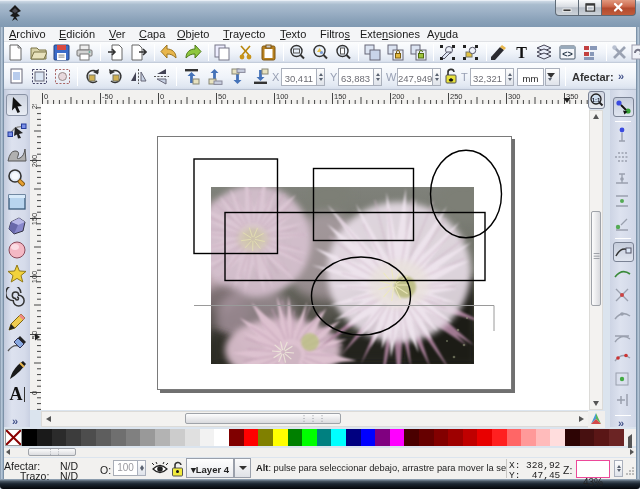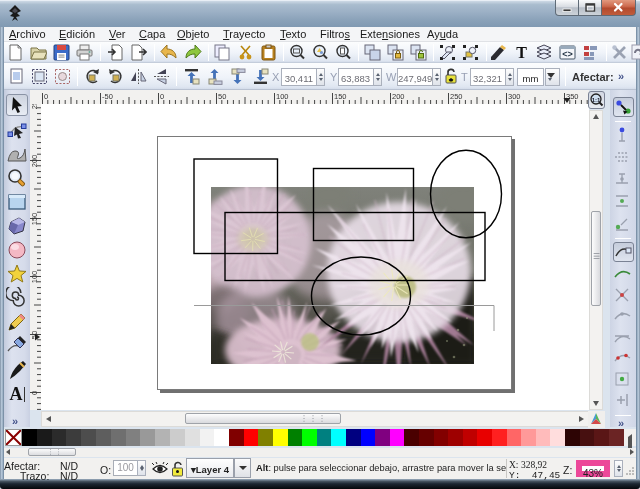--- a/index.html
+++ b/index.html
@@ -62,21 +62,21 @@
 #palette{left:4px;top:429px;width:632px;height:17px;background:#f1f0ee}
 #palette div{position:absolute;top:0;height:17px}
 #palscroll{left:4px;top:448px;width:632px;height:9px;background:#f1f0ee}
 #palthumb{position:absolute;left:24px;top:0px;width:48px;height:8px;background:linear-gradient(180deg,#fbfbfb,#dcdde0);border:1px solid #9fa3a9;border-radius:2px}
 #statusbar{left:4px;top:458px;width:632px;height:21px;background:#f2f1ef;font-size:10.5px;color:#1c1c1c;white-space:nowrap}
 #statusbar .r1{top:2px}#statusbar .r2{top:12px}
 .sb{position:absolute}
 #opabox{left:109px;top:2px;width:25px;height:16px;background:#fff;border:1px solid #a8adb6;color:#9a9aa0;font-size:10px;text-align:center;padding-top:1px}
 #laybtn{left:182px;top:0px;width:48px;height:20px;background:linear-gradient(180deg,#fff,#e8eaee);border:1px solid #9aa0ab;font-size:9.5px;font-weight:bold;color:#222;padding:5px 0 0 4px;white-space:nowrap}
 #laydrop{left:230px;top:0px;width:17px;height:20px;background:linear-gradient(180deg,#fbfbfc,#dfe2e7);border:1px solid #9aa0ab}
-#zoombox{left:572px;top:2px;width:34px;height:17px;background:#fff;border:6px solid #ec4899;font-size:10px;color:#222;text-align:center;padding-top:2px}
+#zoombox{left:572px;top:2px;width:34px;height:17px;background:#fff;border:1px solid #ec4899;font-size:10px;color:#222;text-align:center;padding-top:16px}
 </style></head>
 <body>
 <div id="win">
 <div class="abs" id="titlebar"></div>
 <svg class="abs" id="title-ico" width="16" height="17" viewBox="0 0 16 17">
       <path d="M8,0 L14,6 L10,8 L13,11 L9,12 L11,16 L8,14 L5,16 L7,12 L3,11 L6,8 L2,6 Z" fill="#1a1a1a"></path>
       <path d="M8,3 L11,6 L8,8 L5,6 Z" fill="#4a4a52"></path>
     </svg>
 <div class="abs wbtn" id="btn-min"><svg width="22" height="15">
         <rect x="7" y="9" width="8" height="2.6" fill="#3a3a3a" stroke="#f8f8f8" stroke-width="0.8"></rect>
@@ -930,21 +930,21 @@
         <rect x="1.5" y="7" width="10" height="8" rx="1" fill="#f0ea3c" stroke="#555"></rect>
         <path d="M4,7 v-2 a3,3 0 0 1 6,-1" fill="none" stroke="#333" stroke-width="1.5"></path>
         <circle cx="6.5" cy="10.5" r="1.5" fill="#111"></circle>
       </svg>
 <div class="sb" id="laybtn">▾Layer 4</div>
 <div class="sb" id="laydrop">
         <div class="sarrow" style="left:4px;top:7px;border-top:5px solid #333;border-bottom:none;border-width:4px"></div>
       </div>
 <div class="sb r1" style="left:252px;top:5px;width:250px;overflow:hidden;font-size:9.3px"><b>Alt</b>: pulse para seleccionar debajo, arrastre para mover la selección</div>
 <div class="sb" style="left:502px;top:1px;width:1px;height:19px;background:#c8c7c4"></div>
-<div class="sb r1" style="left:505px;font-family:Liberation Serif, serif;font-size:9.5px">X: 328,92</div>
+<div class="sb r1" style="left:505px;font-family:Liberation Mono, monospace;font-size:9.5px">X: 328,92</div>
 <div class="sb r2" style="left:505px;font-family:'Liberation Mono',monospace;font-size:9.5px">Y:&nbsp;&nbsp;47,45</div>
 <div class="sb" style="left:559px;top:6px">Z:</div>
 <div class="sb" id="zoombox">43%</div>
 <div class="spin sb" style="left:610px;top:2px;height:17px"></div>
 <svg class="sb" style="left:621px;top:8px" width="10" height="10">
         <g fill="#aaa">
           <circle cx="8" cy="2" r="1"></circle>
           <circle cx="5" cy="5" r="1"></circle>
           <circle cx="8" cy="5" r="1"></circle>
           <circle cx="2" cy="8" r="1"></circle>

